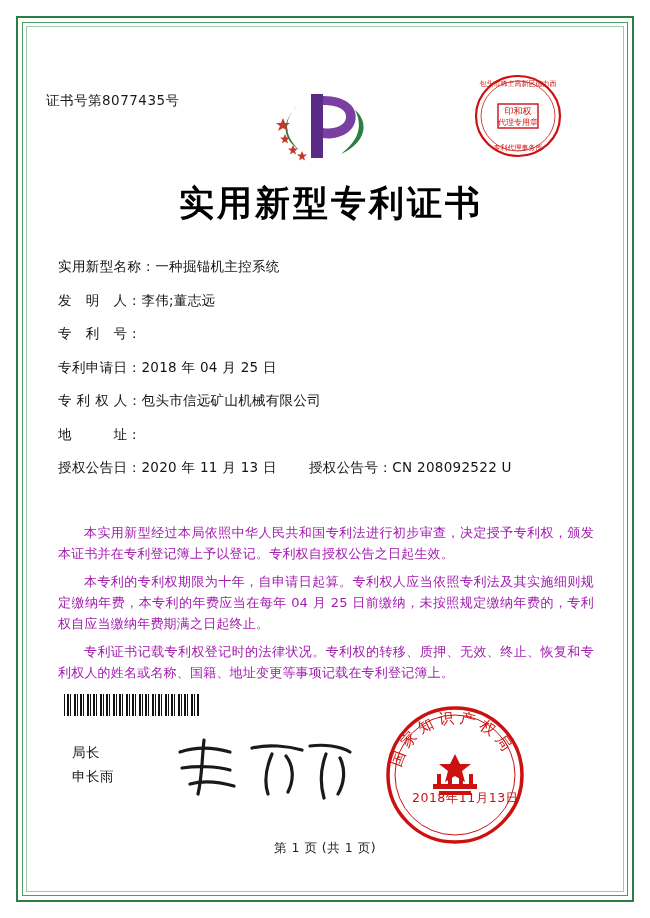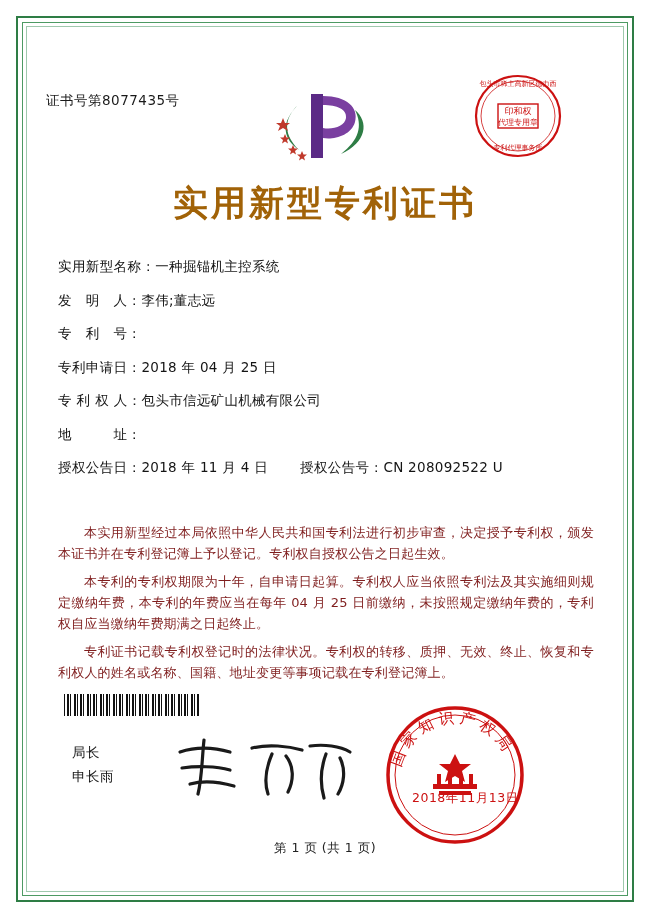--- a/index.html
+++ b/index.html
@@ -78,28 +78,28 @@
     position: absolute;
     left: 432px;
     top: 30px;
     width: 92px;
     height: 92px;
   }
 
   
   .title {
     position: absolute;
-    left: 0;
+    left: 6px;
     top: 140px;
     width: 570px;
     text-align: center;
     font-size: 35px;
     font-weight: bold;
     letter-spacing: 3px;
-    color: #a16207;
+    color: #000000;
     font-family: "DejaVu Sans", "Liberation Sans", sans-serif;
   }
 
   
   .fields {
     position: absolute;
     left: 18px;
     top: 218px;
     width: 540px;
   }
@@ -124,21 +124,21 @@
   }
 
   
   .paragraphs {
     position: absolute;
     left: 18px;
     top: 482px;
     width: 536px;
     font-size: 13px;
     line-height: 21px;
-    color: #7f1d1d;
+    color: #a21caf;
     text-align: justify;
   }
   .paragraphs p {
     margin: 0 0 7px 0;
     text-indent: 26px;
     letter-spacing: 0.2px;
   }
 
   
   .barcode {
@@ -264,21 +264,21 @@
       </div>
       <div class="field-row">
         <span class="field-label">专 利 权 人：</span>
         <span class="field-value">包头市信远矿山机械有限公司</span>
       </div>
       <div class="field-row">
         <span class="field-label">地　　　址：</span>
       </div>
       <div class="field-row two-col">
         <span class="field-label">授权公告日：</span>
-        <span class="field-value">2018 年 11 月 4 日</span>
+        <span class="field-value">2020 年 11 月 13 日</span>
         <span class="field-label second-label">授权公告号：</span>
         <span class="field-value">CN 208092522 U</span>
       </div>
     </div>
 
     <div class="paragraphs">
       <p>本实用新型经过本局依照中华人民共和国专利法进行初步审查，决定授予专利权，颁发本证书并在专利登记簿上予以登记。专利权自授权公告之日起生效。</p>
       <p>本专利的专利权期限为十年，自申请日起算。专利权人应当依照专利法及其实施细则规定缴纳年费，本专利的年费应当在每年 04 月 25 日前缴纳，未按照规定缴纳年费的，专利权自应当缴纳年费期满之日起终止。</p>
       <p>专利证书记载专利权登记时的法律状况。专利权的转移、质押、无效、终止、恢复和专利权人的姓名或名称、国籍、地址变更等事项记载在专利登记簿上。</p>
     </div>

